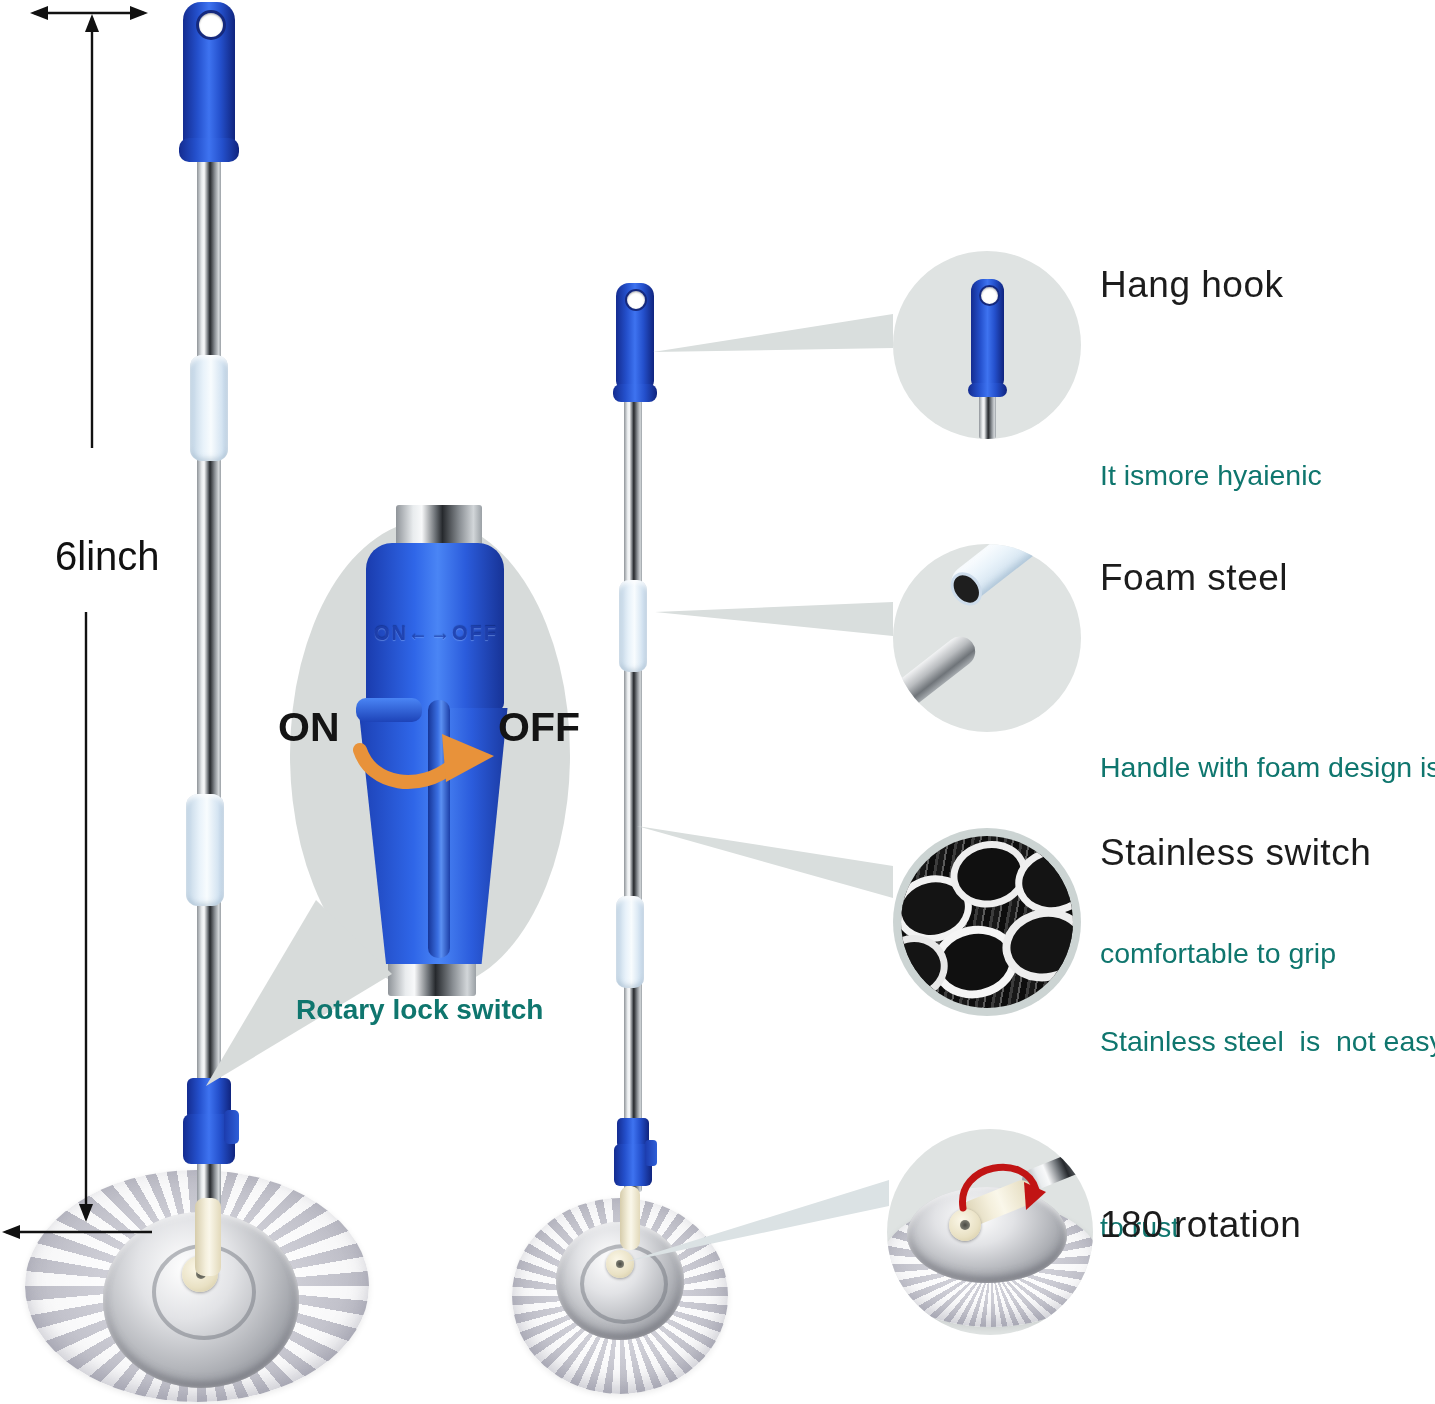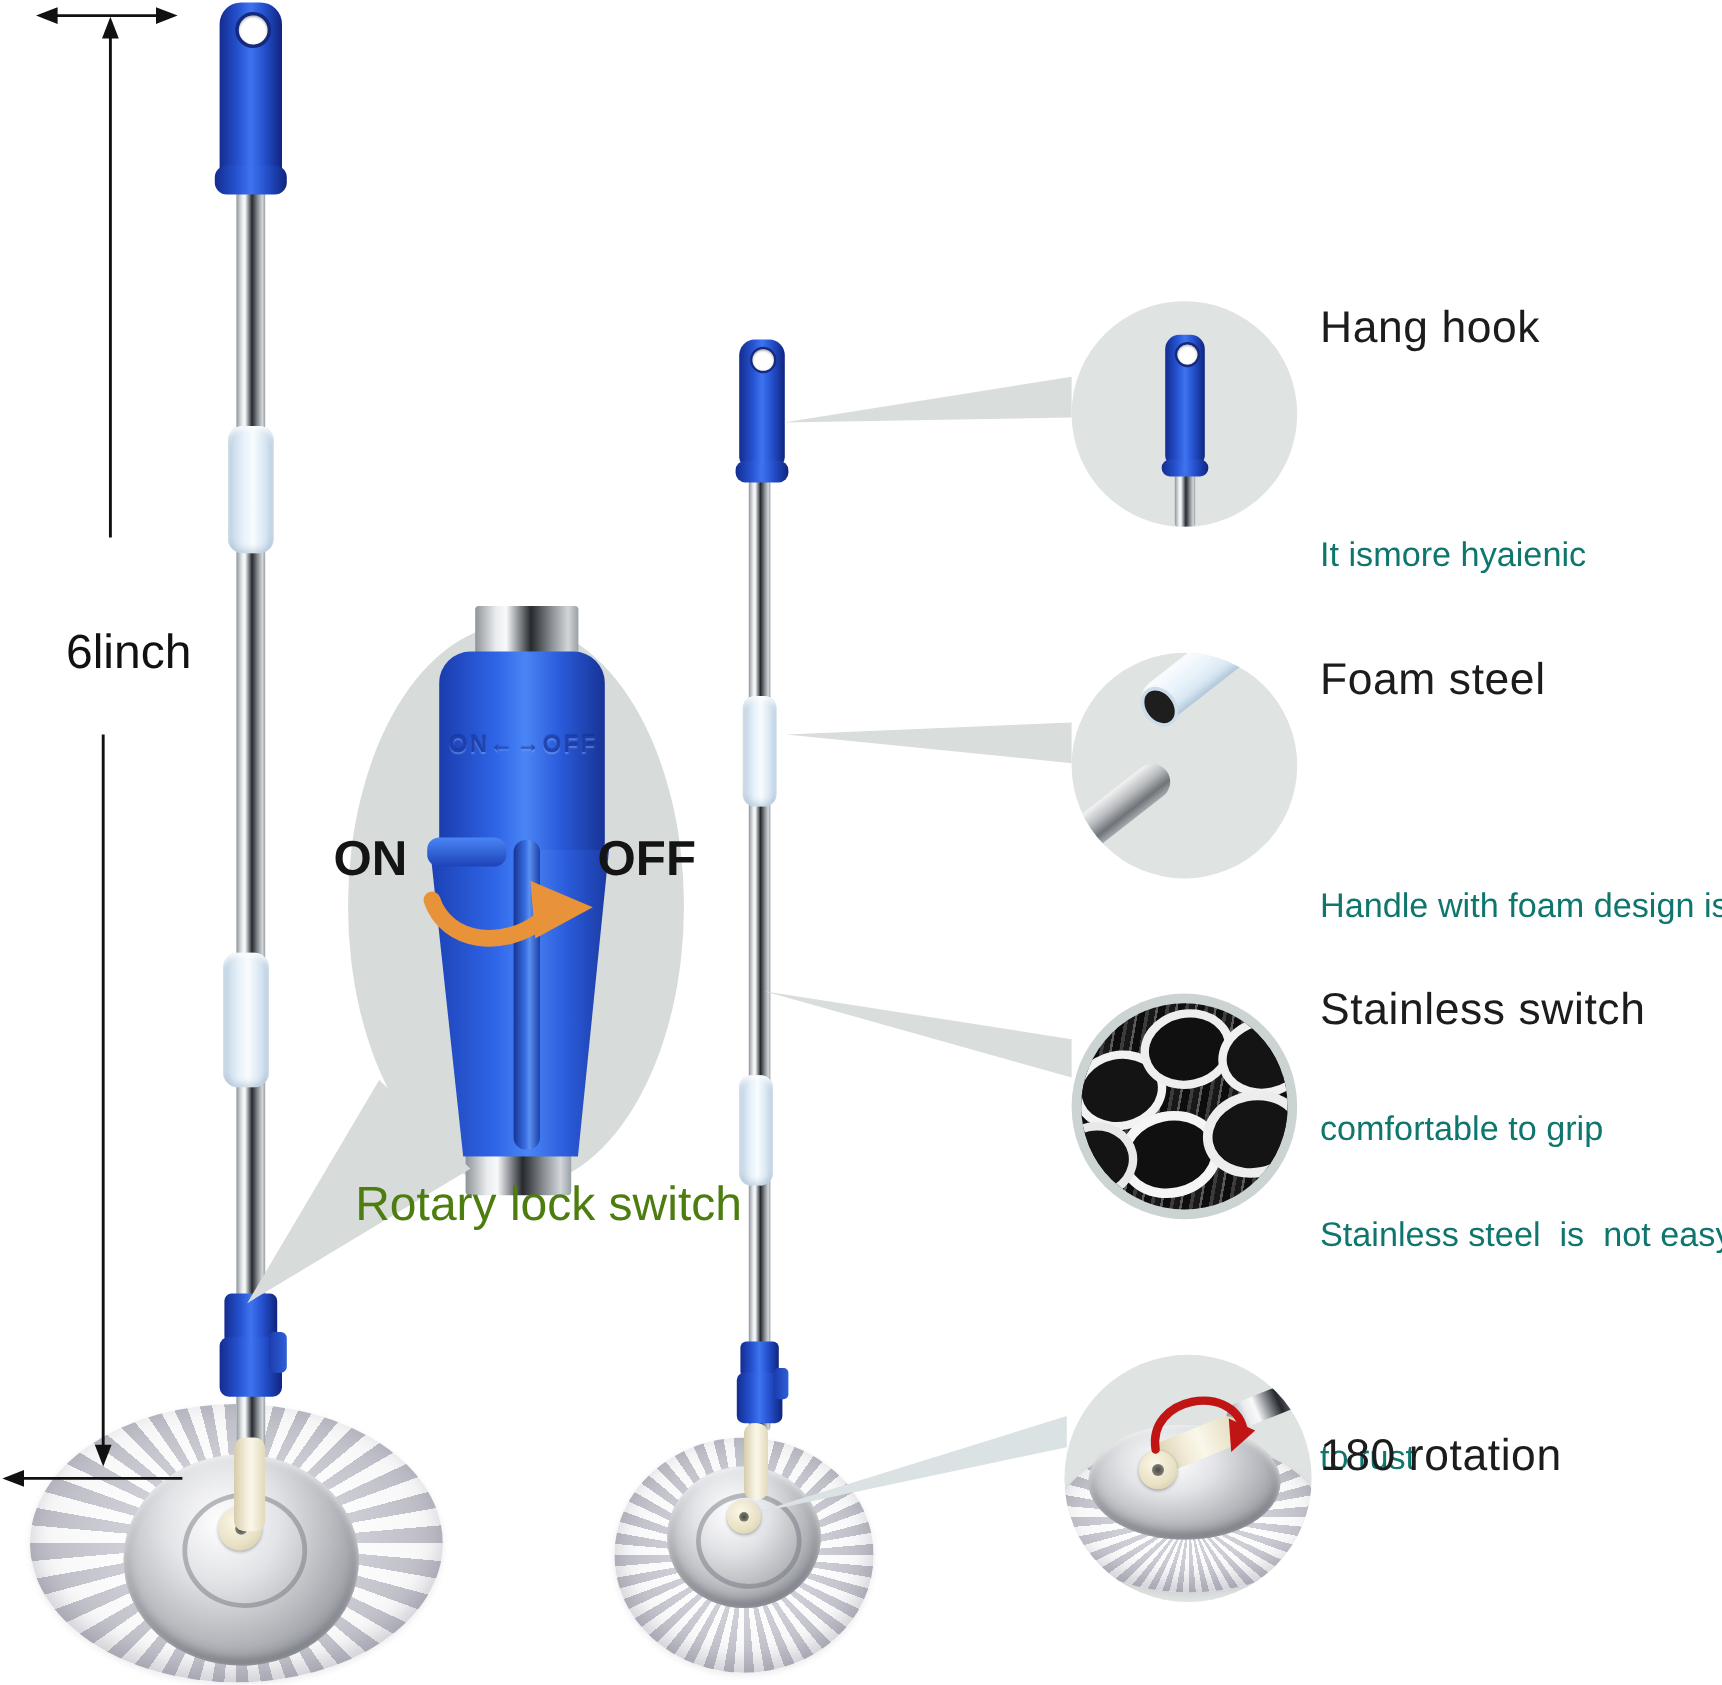--- a/index.html
+++ b/index.html
@@ -39,26 +39,26 @@
   .ring{border-radius:50%;border:4px solid rgba(105,108,118,.45);}
   .hub{border-radius:50%;background:radial-gradient(circle at 40% 35%,#fbf7e8,#e9e1c4 60%,#cfc49d 100%);box-shadow:0 1px 3px rgba(0,0,0,.35);}
   .screw{border-radius:50%;background:radial-gradient(circle,#4a4a44 0%,#7d7d72 70%);}
   .grip-hole{border-radius:50%;background:#ffffff;border:3px solid #15297d;box-shadow:inset 0 1px 2px rgba(0,0,0,.35);}
   .callout-circle{border-radius:50%;background:#dfe3e2;overflow:hidden;}
   
   .feature-title{font-size:37px;letter-spacing:.5px;color:#1c1c1c;white-space:pre;}
   .feature-desc{font-size:28.5px;line-height:62px;color:#0f766e;white-space:pre;}
   .dim-label{font-size:40px;color:#111;white-space:pre;}
   .onoff{font-size:41px;font-weight:bold;color:#141414;white-space:pre;}
-  .inset-caption{font-size:40px;font-weight:normal;color:#4d7c0f;white-space:pre;}
+  .inset-caption{font-size:28px;font-weight:bold;color:#0f766e;white-space:pre;}
   .embossed{font-size:20px;font-weight:bold;color:#1d3da8;opacity:.8;letter-spacing:2px;
     text-shadow:0 1px 1px rgba(160,195,255,.5), 0 -1px 1px rgba(0,20,80,.45);white-space:pre;}
   .z2{z-index:2}.z3{z-index:3}.z4{z-index:4}.z5{z-index:5}.z6{z-index:6}
   #overlay{position:absolute;left:0;top:0;z-index:40;pointer-events:none;}
-  .txt{z-index:50;}
+  .txt{z-index:50;margin-top:12px;}
 </style>
 </head>
 <body>
 
 <div id="canvas">
 
   <div>
     <div class="abs pad z2" style="left:25px;top:1170px;width:344px;height:232px;"></div>
     <div class="abs disc z3" style="left:103px;top:1212px;width:196px;height:176px;"></div>
     <div class="abs ring z3" style="left:152px;top:1244px;width:96px;height:88px;"></div>

